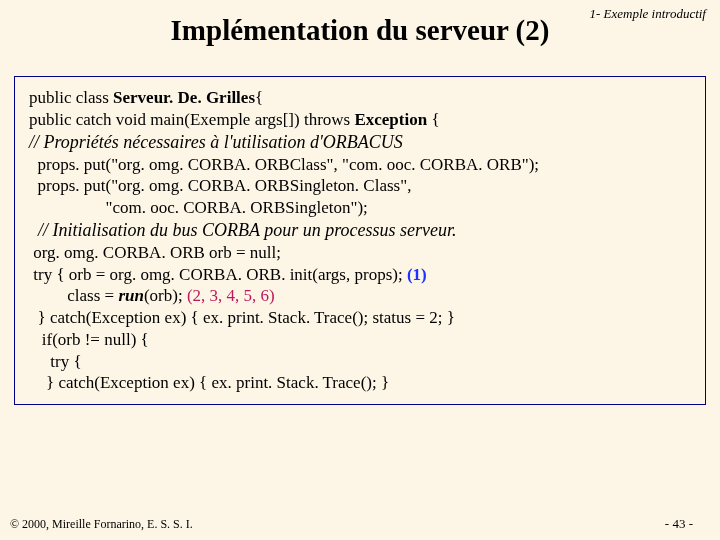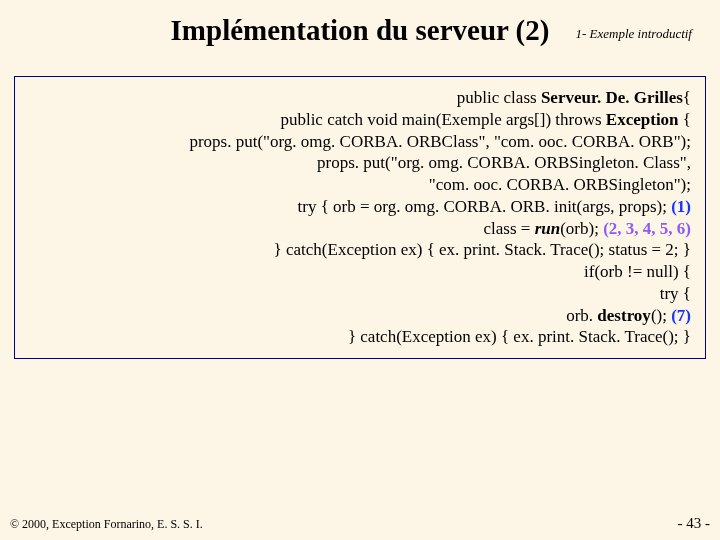--- a/index.html
+++ b/index.html
@@ -6,75 +6,75 @@
   body{
     width:720px;height:540px;
     background:#fdf6e6;
     font-family:"Times New Roman",Times,serif;
     color:#000;
     position:relative;
     box-sizing:border-box;
   }
   .header-label{
     position:absolute;
-    top:6px;right:28px;
+    top:6px;right:14px;
     font-style:italic;
     font-size:13px;
-    margin-top:20px;
   }
   .title{
     text-align:center;
     font-size:29px;
     font-weight:bold;
     padding-top:14px;
   }
   .code-box{
     position:absolute;
     left:14px;right:14px;
     top:76px;
     border:1px solid #00008b;
     padding:10px 14px 10px 14px;
     font-size:17px;
     line-height:1.28;
-    text-align:right;
   }
   .code-box .line{white-space:pre-wrap}
   .b{font-weight:bold}
   .i{font-style:italic}
   .u{}
   .big{font-size:18px}
   .blue{color:#1a33ff;font-weight:bold}
-  .green{color:#8b5cf6;font-weight:bold}
+  .green{color:#be185d;font-weight:normal}
   .footer-left{
     position:absolute;
     left:10px;bottom:8px;
     font-size:12px;
   }
   .footer-right{
     position:absolute;
-    right:10px;bottom:8px;
-    font-size:15px;
+    right:27px;bottom:8px;
+    font-size:13px;
   }
 </style>
 </head>
 <body>
 
 <div class="header-label">1- Exemple introductif</div>
 
 <div class="title">Implémentation du serveur (2)</div>
 
 <div class="code-box">
   <div class="line"><span>public class </span><span class="b">Serveur. De. Grilles</span><span>{</span></div>
   <div class="line"><span>public catch void </span><span class="u">main</span><span>(Exemple args[]) throws </span><span class="b">Exception</span><span> {</span></div>
+  <div class="line i big">// Propriétés nécessaires à l'utilisation d'ORBACUS</div>
   <div class="line">  props. put("org. omg. CORBA. ORBClass", "com. ooc. CORBA. ORB");</div>
   <div class="line">  props. put("org. omg. CORBA. ORBSingleton. Class",</div>
   <div class="line">                  "com. ooc. CORBA. ORBSingleton");</div>
+  <div class="line i big">  // Initialisation du bus CORBA pour un processus serveur.</div>
+  <div class="line"> org. omg. CORBA. ORB orb = null;</div>
   <div class="line"><span> try { orb = org. omg. CORBA. ORB. init(args, props); </span><span class="blue">(1)</span></div>
   <div class="line"><span>         class = </span><span class="b i">run</span><span>(orb); </span><span class="green">(2, 3, 4, 5, 6)</span></div>
   <div class="line">  } catch(Exception ex) { ex. print. Stack. Trace(); status = 2; }</div>
   <div class="line">   if(orb != null) {</div>
   <div class="line">     try {</div>
-  <div class="line"><span>       orb. </span><span class="b">destroy</span><span>(); </span><span class="blue">(7)</span></div>
   <div class="line">    } catch(Exception ex) { ex. print. Stack. Trace(); }</div>
 </div>
 
-<div class="footer-left">© 2000, Exception Fornarino, E. S. S. I.</div>
+<div class="footer-left">© 2000, Mireille Fornarino, E. S. S. I.</div>
 <div class="footer-right">- 43 -</div>
 
 </body></html>

